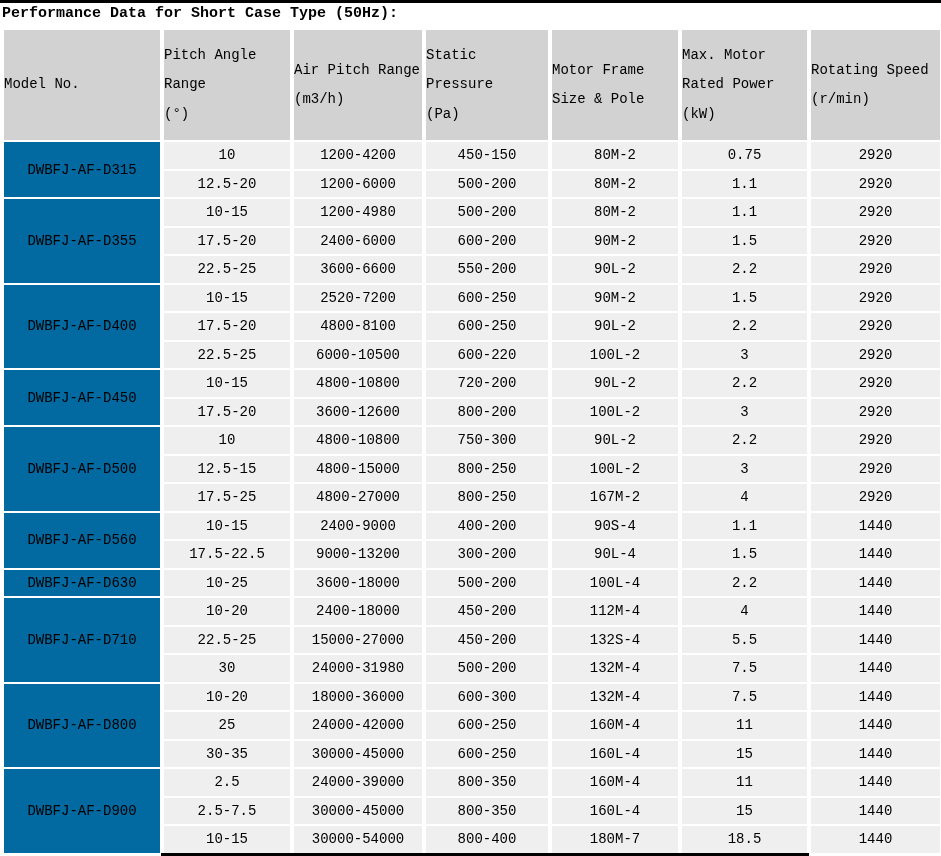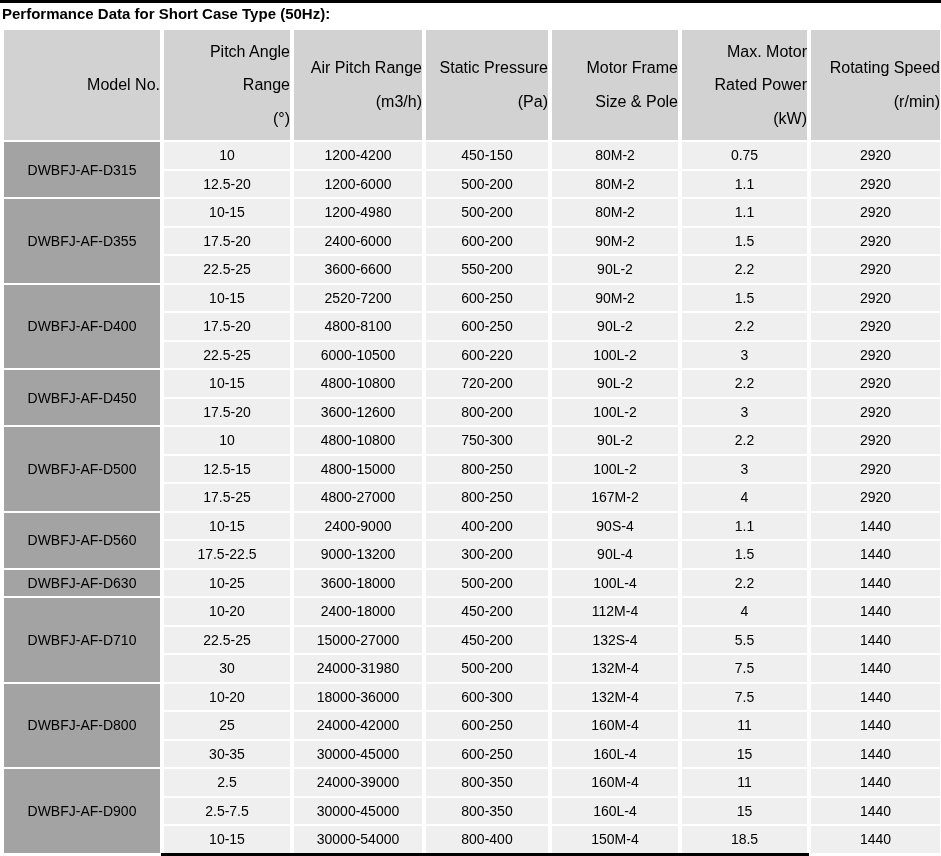--- a/index.html
+++ b/index.html
@@ -2,21 +2,21 @@
 <html><head>
 <meta charset="utf-8">
 <style>
   html, body { margin: 0; padding: 0; background: #ffffff; }
   .page {
     position: relative;
     width: 941px;
     height: 856px;
     overflow: hidden;
     background: #ffffff;
-    font-family: Liberation Sans, sans-serif;
+    font-family: Liberation Mono, monospace;
     color: #000000;
   }
   .top-rule {
     position: absolute;
     top: 0; left: 0;
     width: 941px; height: 3px;
     background: #000000;
   }
   .title {
     position: absolute;
@@ -30,41 +30,41 @@
     position: absolute;
     top: 28px; left: 0;
     width: 941px;
     table-layout: fixed;
     border-collapse: separate;
     border-spacing: 4px 2px;
   }
   table.perf th {
     background: #d2d2d2;
     font-weight: normal;
-    font-size: 16px;
+    font-size: 14px;
     height: 110px;
-    text-align: right;
+    text-align: left;
     vertical-align: middle;
     white-space: pre-line;
     line-height: 2.1;
     padding: 0;
     color: #000000;
   }
   table.perf td {
     background: #efefef;
     font-size: 14px;
     height: 26.5px;
     text-align: center;
     vertical-align: middle;
     padding: 0;
     color: #000000;
     white-space: nowrap;
   }
   table.perf td.model {
-    background: #a3a3a3;
+    background: #0369a1;
   }
   .bottom-rule {
     position: absolute;
     bottom: 0; left: 161px;
     width: 648px; height: 3px;
     background: #000000;
   }
 </style>
 </head>
 <body>
@@ -302,21 +302,21 @@
           <td>30000-45000</td>
           <td>800-350</td>
           <td>160L-4</td>
           <td>15</td>
           <td>1440</td>
         </tr>
         <tr>
           <td>10-15</td>
           <td>30000-54000</td>
           <td>800-400</td>
-          <td>150M-4</td>
+          <td>180M-7</td>
           <td>18.5</td>
           <td>1440</td>
         </tr>
       </tbody>
   </table>
 
   <div class="bottom-rule"></div>
 </div>
 
 </body></html>

